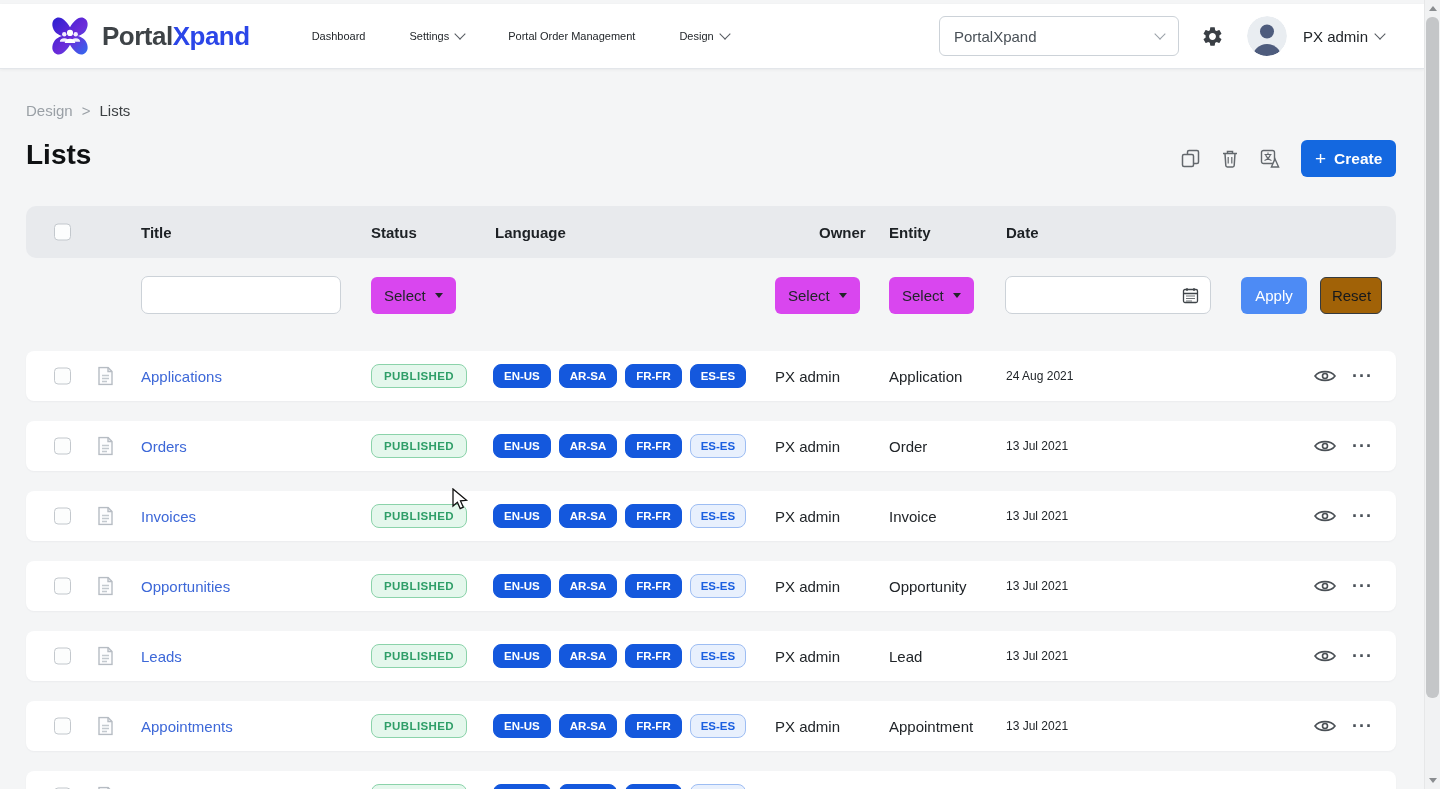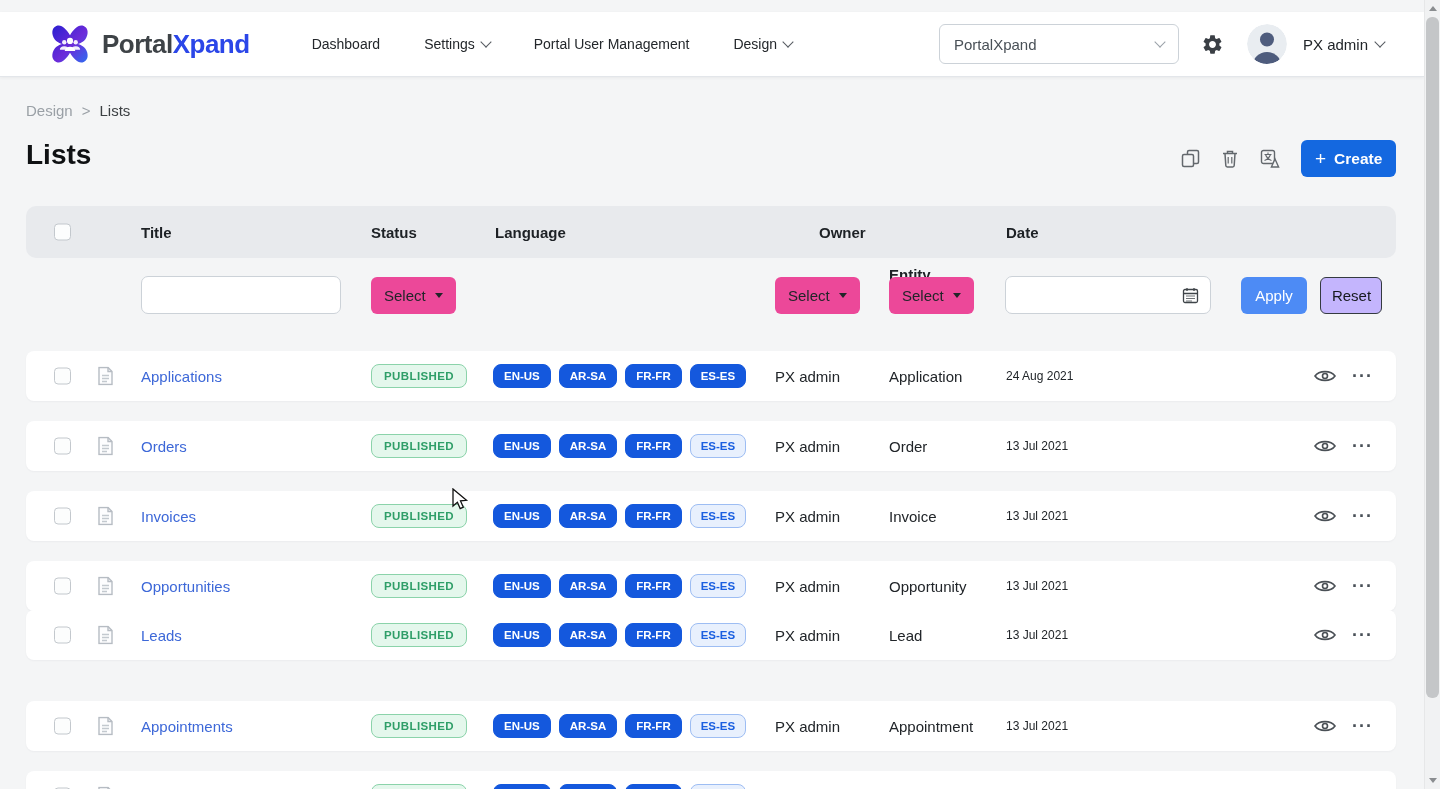--- a/index.html
+++ b/index.html
@@ -2,29 +2,29 @@
 <html><head>
 <meta charset="utf-8">
 <style>
   html,body{margin:0;padding:0;}
   body{
     width:1440px;height:789px;position:relative;overflow:hidden;
     background:#f4f5f6;font-family:"Liberation Sans",sans-serif;color:#212529;
   }
   
   .navbar{
-    position:absolute;left:0;top:12px;width:1424px;height:64px;background:#fff;
+    position:absolute;left:0;top:4px;width:1424px;height:64px;background:#fff;
     border-bottom:1px solid #e3e6ea;box-shadow:0 1px 3px rgba(0,0,0,.05);
     display:flex;align-items:center;z-index:5;
   }
   .brand{display:flex;align-items:center;margin-left:48px;gap:10px;}
   .brand-text{font-size:26px;font-weight:700;letter-spacing:-.5px;white-space:nowrap;}
   .brand-p{color:#3e4347;}
   .brand-x{color:#2b46e8;}
-  .nav-items{display:flex;gap:44px;margin-left:62px;font-size:14px;color:#23272b;}
+  .nav-items{display:flex;gap:44px;margin-left:62px;font-size:11px;color:#23272b;}
   .nav-item{display:flex;align-items:center;gap:7px;cursor:pointer;white-space:nowrap;}
   .chev{width:7px;height:7px;border-right:1.6px solid #555a60;border-bottom:1.6px solid #555a60;
     transform:rotate(45deg);margin-top:-4px;display:inline-block;}
   .nav-right{position:absolute;right:40px;display:flex;align-items:center;gap:22px;}
   .portal-select{
     width:240px;height:40px;box-sizing:border-box;border:1px solid #ccd2d8;border-radius:6px;
     display:flex;align-items:center;justify-content:space-between;padding:0 14px;
     font-size:15px;color:#495057;background:#fff;cursor:pointer;
   }
   .portal-select .chev{border-color:#9aa1a8;}
@@ -53,39 +53,39 @@
   }
   .thead .checkbox{position:absolute;left:28px;top:50%;transform:translateY(-50%);}
   
   .filters{position:absolute;left:26px;top:276px;width:1370px;height:40px;}
   .f-input{
     position:absolute;left:115px;width:200px;height:38px;box-sizing:border-box;
     border:1px solid #ccd2d8;border-radius:7px;background:#fff;padding:0 10px;
     font-family:"Liberation Sans",sans-serif;font-size:15px;color:#212529;
   }
   .f-select{
-    position:absolute;height:37px;background:#ec4899;border:none;border-radius:6px;padding:0 13px;
+    position:absolute;height:37px;background:#d946ef;border:none;border-radius:6px;padding:0 13px;
     font-size:15px;color:#212529;display:flex;align-items:center;gap:9px;cursor:pointer;top:1px;
     font-family:"Liberation Sans",sans-serif;
   }
   .caret{width:0;height:0;border-left:4.5px solid transparent;border-right:4.5px solid transparent;border-top:5px solid #212529;}
   .f-select.status{left:345px;}
   .f-select.owner{left:749px;}
   .f-select.entity{left:863px;}
   .f-date{
     position:absolute;left:979px;width:206px;height:38px;box-sizing:border-box;
     border:1px solid #ccd2d8;border-radius:7px;background:#fff;
     display:flex;align-items:center;justify-content:flex-end;padding-right:11px;cursor:text;
   }
   .btn-apply{
     position:absolute;left:1215px;top:1px;width:66px;height:37px;background:#4d8bf5;color:#fff;
     border:none;border-radius:6px;font-size:15px;font-family:"Liberation Sans",sans-serif;cursor:pointer;
   }
   .btn-reset{
-    position:absolute;left:1294px;top:1px;width:62px;height:37px;background:#c4b5fd;color:#16191d;
+    position:absolute;left:1294px;top:1px;width:62px;height:37px;background:#a16207;color:#16191d;
     box-sizing:border-box;border:1.5px solid #343a40;border-radius:6px;font-size:15px;
     font-family:"Liberation Sans",sans-serif;cursor:pointer;padding-left:7px;
   }
   
   .row{position:absolute;left:26px;width:1370px;height:50px;background:#fff;border-radius:8px;box-shadow:0 1px 2px rgba(20,30,50,.04);}
   .cell{position:absolute;top:50%;transform:translateY(-50%);}
   .row .checkbox{left:28px;}
   .file-icon{left:71px;height:19px;}
   .title-link{left:115px;font-size:15px;color:#3d68d8;text-decoration:none;cursor:pointer;}
   .status-badge{
@@ -137,21 +137,21 @@
 
   <nav class="nav-items" id="nav-items">
       <span class="nav-item">
         <span>Dashboard</span>
       </span>
       <span class="nav-item">
         <span>Settings</span>
         <span class="chev"></span>
       </span>
       <span class="nav-item">
-        <span>Portal User Management</span>
+        <span>Portal Order Management</span>
       </span>
       <span class="nav-item">
         <span>Design</span>
         <span class="chev"></span>
       </span>
     </nav>
 
   <div class="nav-right">
     <div class="portal-select">
       <span>PortalXpand</span>
@@ -217,21 +217,21 @@
     <span>Create</span>
   </button>
 </div>
 
 <div class="thead" id="thead">
   <span class="checkbox"></span>
 <span class="col-label" style="left: 115px;">Title</span>
     <span class="col-label" style="left: 345px;">Status</span>
     <span class="col-label" style="left: 469px;">Language</span>
     <span class="col-label" style="left: 793px;">Owner</span>
-    <span class="col-label" style="left: 863px; margin-top: 42px;">Entity</span>
+    <span class="col-label" style="left: 863px;">Entity</span>
     <span class="col-label" style="left: 980px;">Date</span>
   </div>
 
 <div class="filters">
   <input class="f-input" type="text" style="">
   <div class="f-select status">
     <span>Select</span>
     <span class="caret"></span>
   </div>
   <div class="f-select owner">
@@ -367,21 +367,21 @@
     <span class="cell entity">Opportunity</span>
     <span class="cell date">13 Jul 2021</span>
     <span class="cell eye">
       <svg width="22" height="16" viewBox="0 0 22 16">
         <path d="M1 8 C5 2.2 17 2.2 21 8 C17 13.8 5 13.8 1 8 Z" fill="none" stroke="#4a5056" stroke-width="1.6"></path>
         <circle cx="11" cy="8" r="2.5" fill="none" stroke="#4a5056" stroke-width="1.6"></circle>
       </svg>
     </span>
     <span class="cell dots">···</span>
   </div>
-    <div class="row" style="top: 610px; text-align: center;">
+    <div class="row" style="top: 631px; text-align: center;">
     <span class="cell checkbox"></span>
     <span class="cell file-icon">
       <svg width="17" height="19" viewBox="0 0 17 19">
         <path d="M2 1 h9 l4 4 v13 h-13 z" fill="#fdfdfe" stroke="#b6bcc3" stroke-width="1.4"></path>
         <path d="M11 1 v4 h4" fill="none" stroke="#b6bcc3" stroke-width="1.4"></path>
         <line x1="5" y1="9" x2="12" y2="9" stroke="#c3c9cf" stroke-width="1.6"></line>
         <line x1="5" y1="12" x2="12" y2="12" stroke="#c3c9cf" stroke-width="1.6"></line>
         <line x1="5" y1="15" x2="10" y2="15" stroke="#c3c9cf" stroke-width="1.6"></line>
       </svg>
     </span>

